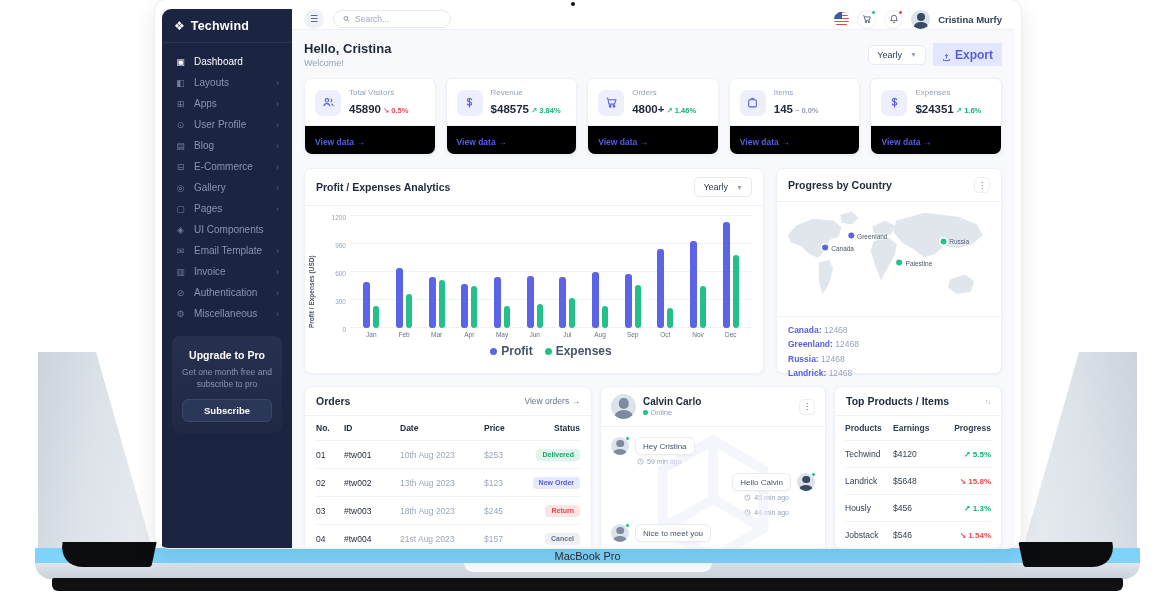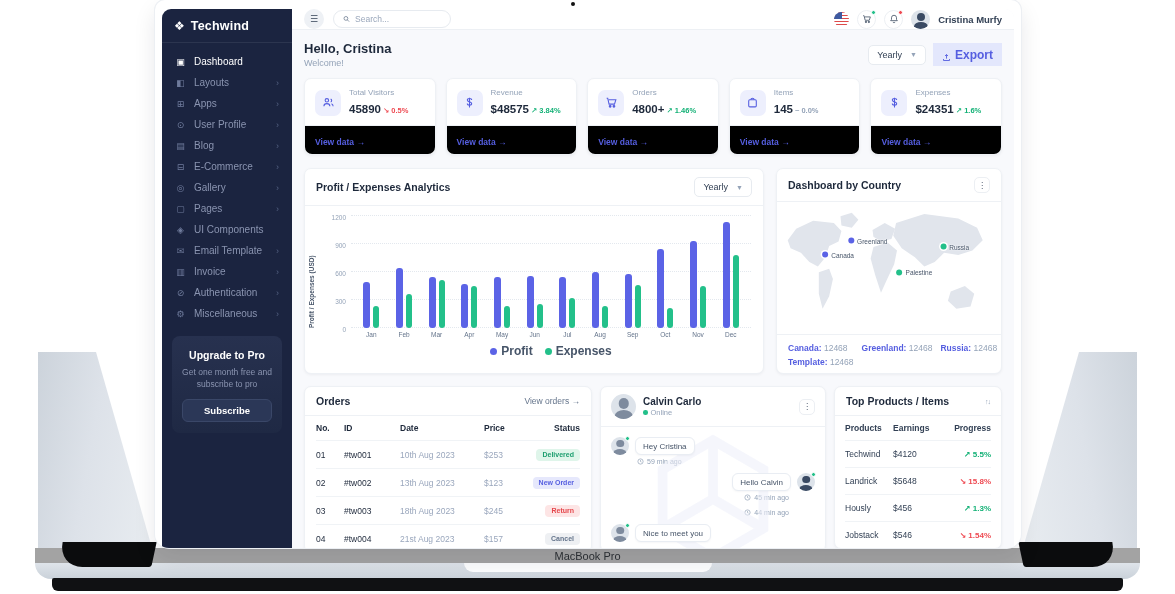--- a/index.html
+++ b/index.html
@@ -9,21 +9,21 @@
 
   
   .wing { position:absolute; top:352px; height:196px; width:120px; z-index:1;
     background:linear-gradient(100deg,#ccd3db 0%,#dde2e9 45%,#e9edf1 100%); }
   .wing.left  { left:38px;  clip-path:polygon(0 0,58px 0,114px 100%,0 100%); }
   .wing.right { left:1017px; background:linear-gradient(260deg,#ccd3db 0%,#dde2e9 45%,#e9edf1 100%);
     clip-path:polygon(62px 0,120px 0,120px 100%,6px 100%); }
   .corner-shadow { position:absolute; top:542px; width:94px; height:25px; background:#0b0c0d; z-index:2; }
   .corner-shadow.left  { left:60px;  border-radius:0 0 6px 70px; transform:skewX(-12deg); }
   .corner-shadow.right { right:60px; border-radius:0 0 70px 6px; transform:skewX(12deg); }
-  .deck { position:absolute; left:35px; right:35px; top:548px; height:15px; background:#a3a3a3;
+  .deck { position:absolute; left:35px; right:35px; top:548px; height:15px; background:#7dd3fc;
     z-index:1; display:flex; align-items:center; justify-content:center; }
   .deck-label { font-size:11px; color:#2b2f33; }
   .base { position:absolute; left:35px; right:35px; top:563px; height:16px; z-index:1;
     background:linear-gradient(#dfe4ea,#c9d1d9); border-radius:0 0 16px 16px; }
   .trackpad-notch { position:absolute; left:50%; top:0; transform:translateX(-50%);
     width:248px; height:9px; background:#fbfcfd; border-radius:0 0 9px 9px; }
   .floor { position:absolute; left:52px; right:52px; top:578px; height:13px; background:#101113;
     border-radius:2px 2px 6px 6px; z-index:1; }
 
   
@@ -131,21 +131,21 @@
 
   
   .customers-card { width:226px; min-width:226px; height:206px; display:flex; flex-direction:column; }
   .kebab { margin-left:auto; width:16px; height:16px; border:1px solid #eceff3; border-radius:5px;
     display:flex; align-items:center; justify-content:center; font-size:8px; color:#475569; cursor:pointer; }
   .map-zone { position:relative; flex:1; margin:4px 6px 0; }
   .map-zone svg.world { width:100%; height:100%; }
   .marker { position:absolute; transform:translate(-50%,-50%); display:flex; align-items:center; gap:3px; }
   .marker-dot { width:6px; height:6px; border-radius:50%; box-shadow:0 0 0 1.5px #fff; }
   .marker-label { font-size:6.5px; color:#475569; text-shadow:0 0 2px #fff,0 0 2px #fff; white-space:nowrap; }
-  .country-stats { display:grid; grid-template-columns:1fr 1fr 1fr; gap:1px 8px; padding:7px 11px 3px;
+  .country-stats { display:grid; grid-template-columns:1fr; gap:1px 8px; padding:7px 11px 3px;
     border-top:1px solid #eef1f5; }
   .country-row { font-size:8.5px; line-height:1.6; white-space:nowrap; }
   .country-name { color:#555ee0; font-weight:bold; }
   .country-val { color:#94a3b8; }
 
   
   .bottom-row { display:flex; gap:8px; align-items:flex-start; }
   .orders-card { width:288px; min-width:288px; }
   .muted-link { margin-left:auto; font-size:8.5px; color:#64748b; cursor:pointer; }
   .otable { padding:0 11px; }
@@ -511,21 +511,21 @@
                   </div>
                 <div class="legend">
                     <span class="legend-item"><span class="legend-dot" style="background:#5b63e6"></span>Profit</span>
                     <span class="legend-item"><span class="legend-dot" style="background:#23c08a"></span>Expenses</span>
                   </div>
               </div>
             </div>
 
             <div class="card customers-card">
               <div class="card-head" style="border-bottom:1px solid #eef1f5;">
-                <span class="card-title">Dashboard by Country</span>
+                <span class="card-title">Progress by Country</span>
                 <div class="kebab">⋮</div>
               </div>
               <div class="map-zone">
                 <svg class="world" viewBox="0 0 225 112" preserveAspectRatio="none">
                   <g fill="#e1e5ec">
                     <path d="M5,30 L14,20 L32,13 L54,15 L62,22 L59,31 L49,35 L45,45 L37,53 L28,49 L19,41 L8,37 Z"></path>
                     <path d="M61,9 L73,6 L80,12 L73,19 L62,17 Z"></path>
                     <path d="M38,58 L49,55 L53,64 L49,79 L42,90 L38,77 Z"></path>
                     <path d="M95,21 L108,15 L119,20 L115,29 L104,31 L96,27 Z"></path>
                     <path d="M96,36 L111,32 L121,39 L118,51 L110,65 L104,76 L98,61 L93,46 Z"></path>
@@ -544,21 +544,21 @@
                     <span class="marker-dot" style="background:#23c08a"></span>
                     <span class="marker-label">Russia</span>
                   </div><div class="marker" style="left: 62%; top: 52%;">
                     <span class="marker-dot" style="background:#23c08a"></span>
                     <span class="marker-label">Palestine</span>
                   </div></div>
               <div class="country-stats">
                   <div class="country-row"><span class="country-name">Canada:</span> <span class="country-val">12468</span></div>
                   <div class="country-row"><span class="country-name">Greenland:</span> <span class="country-val">12468</span></div>
                   <div class="country-row"><span class="country-name">Russia:</span> <span class="country-val">12468</span></div>
-                  <div class="country-row"><span class="country-name">Template:</span> <span class="country-val">12468</span></div>
+                  <div class="country-row"><span class="country-name">Landrick:</span> <span class="country-val">12468</span></div>
                 </div>
             </div>
           </div>
 
           <div class="bottom-row">
             <div class="card orders-card">
               <div class="card-head">
                 <span class="card-title">Orders</span>
                 <span class="muted-link">View orders →</span>
               </div>

